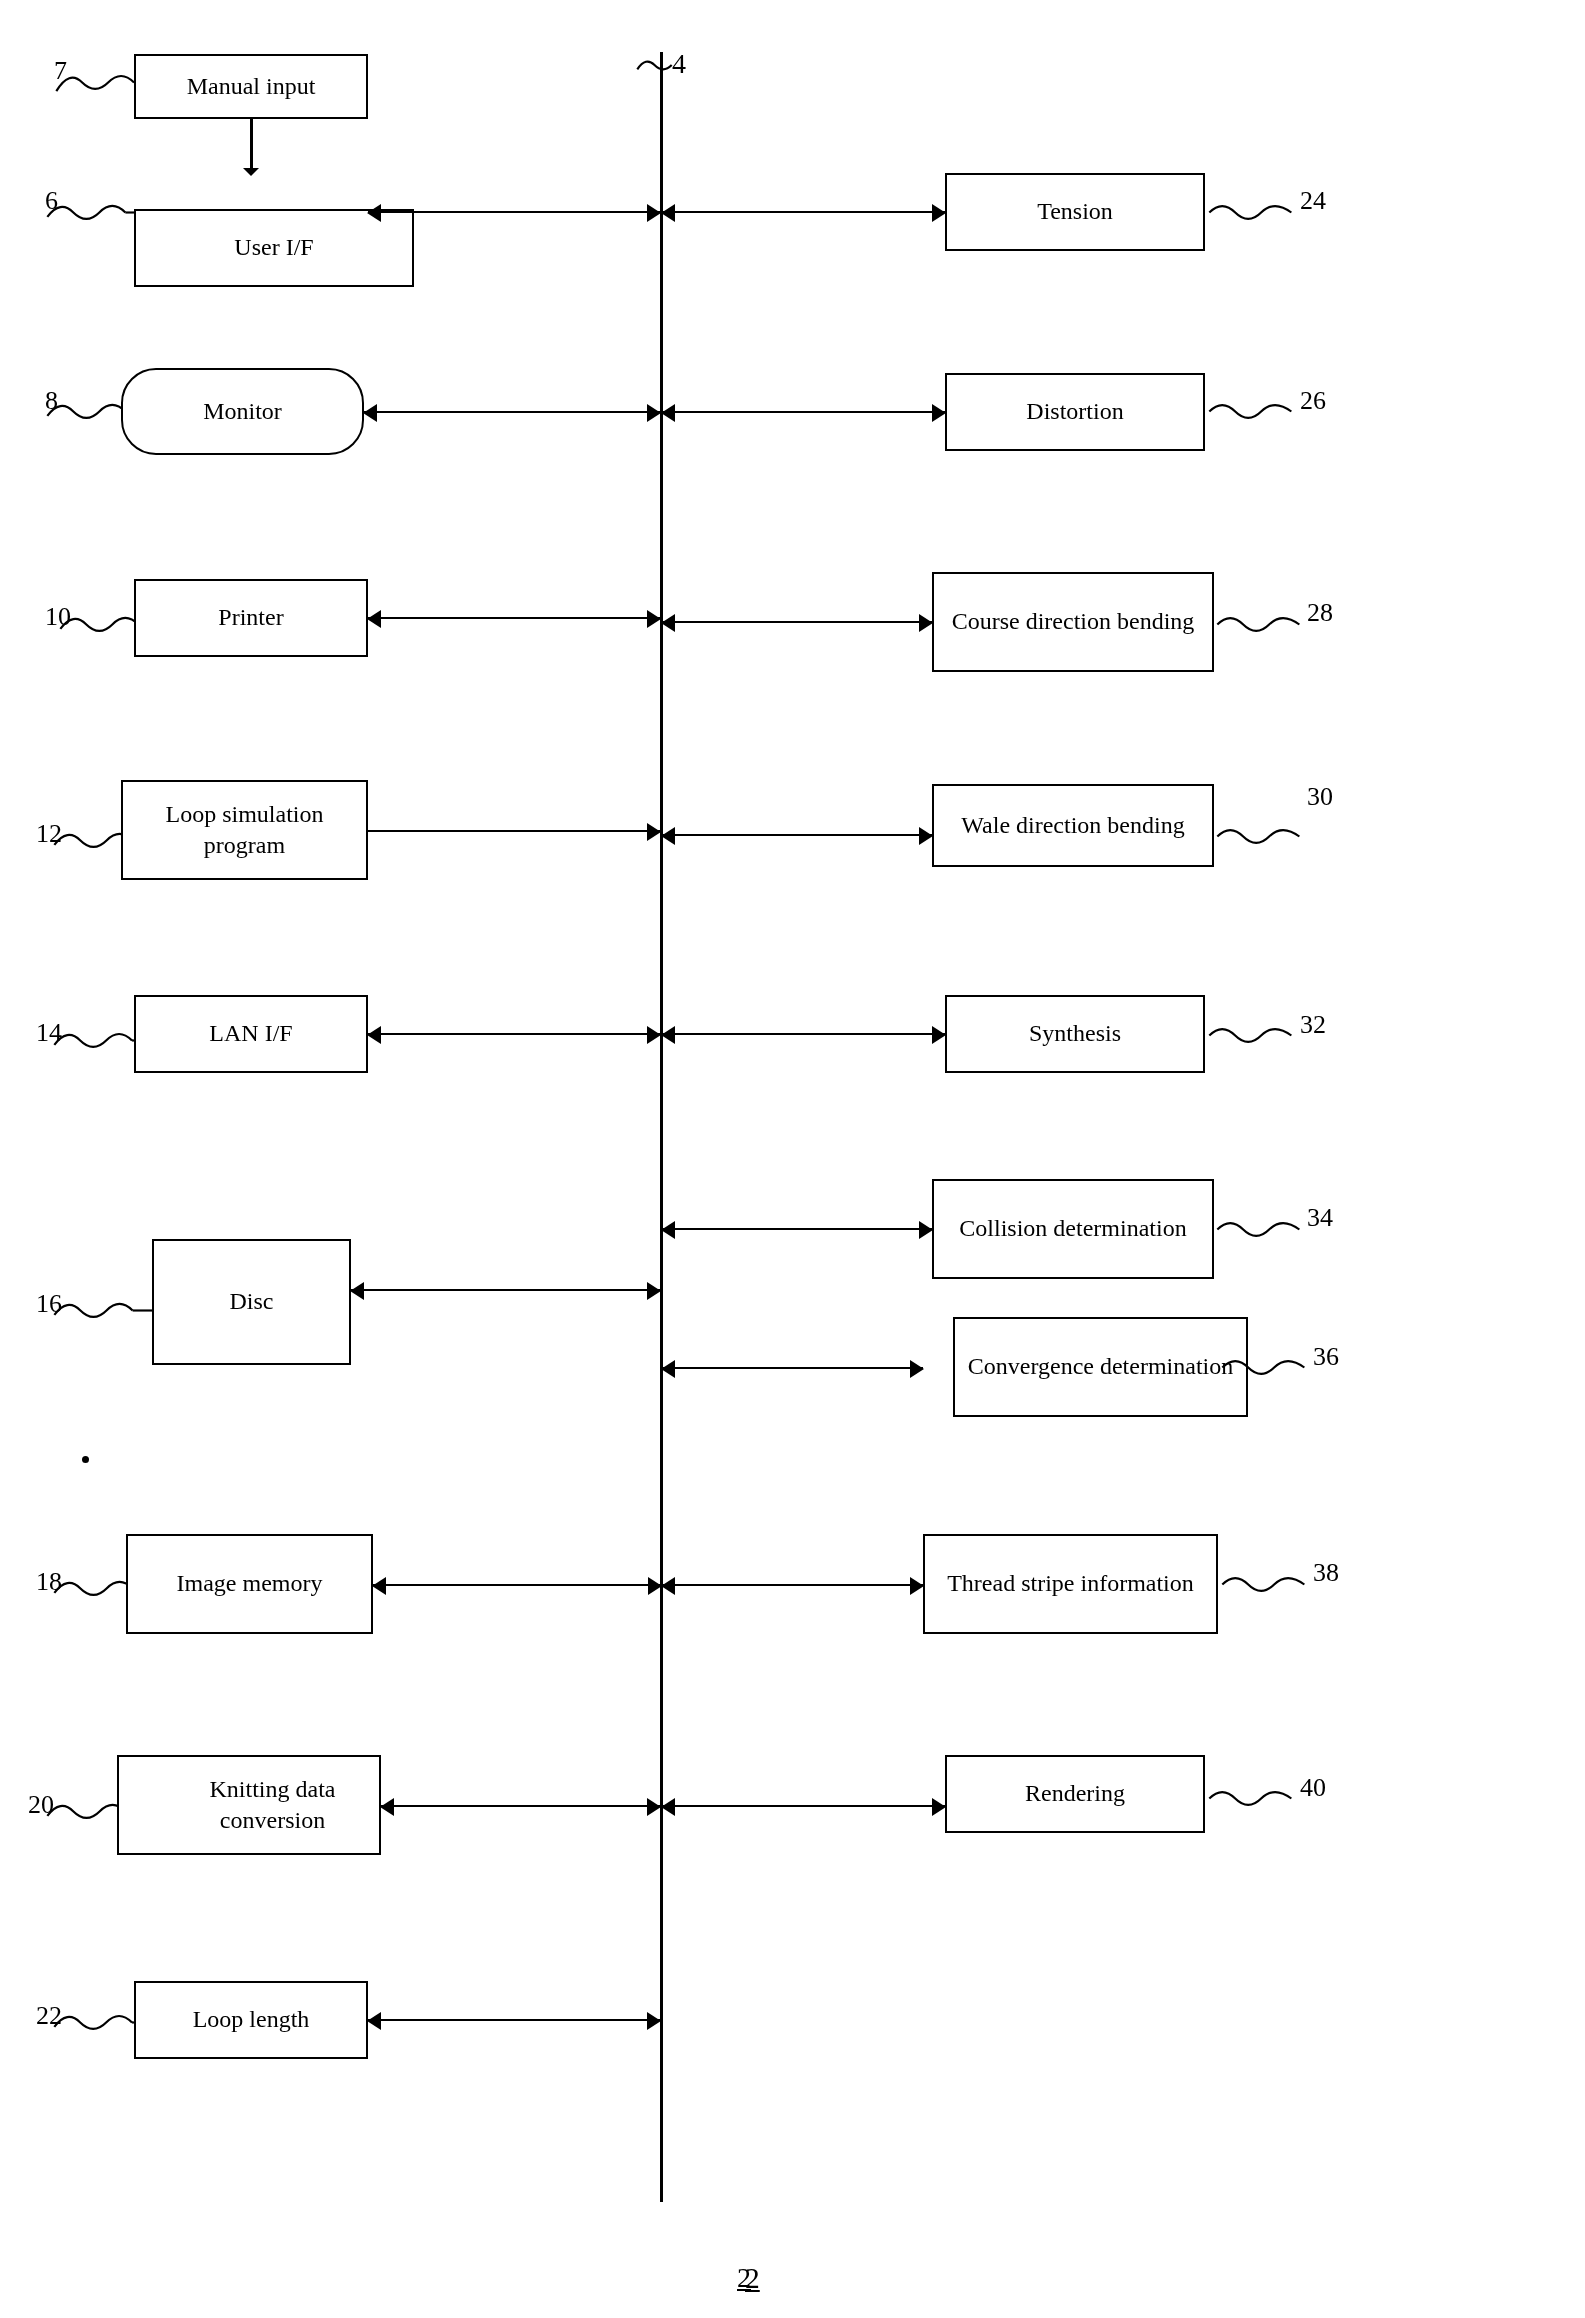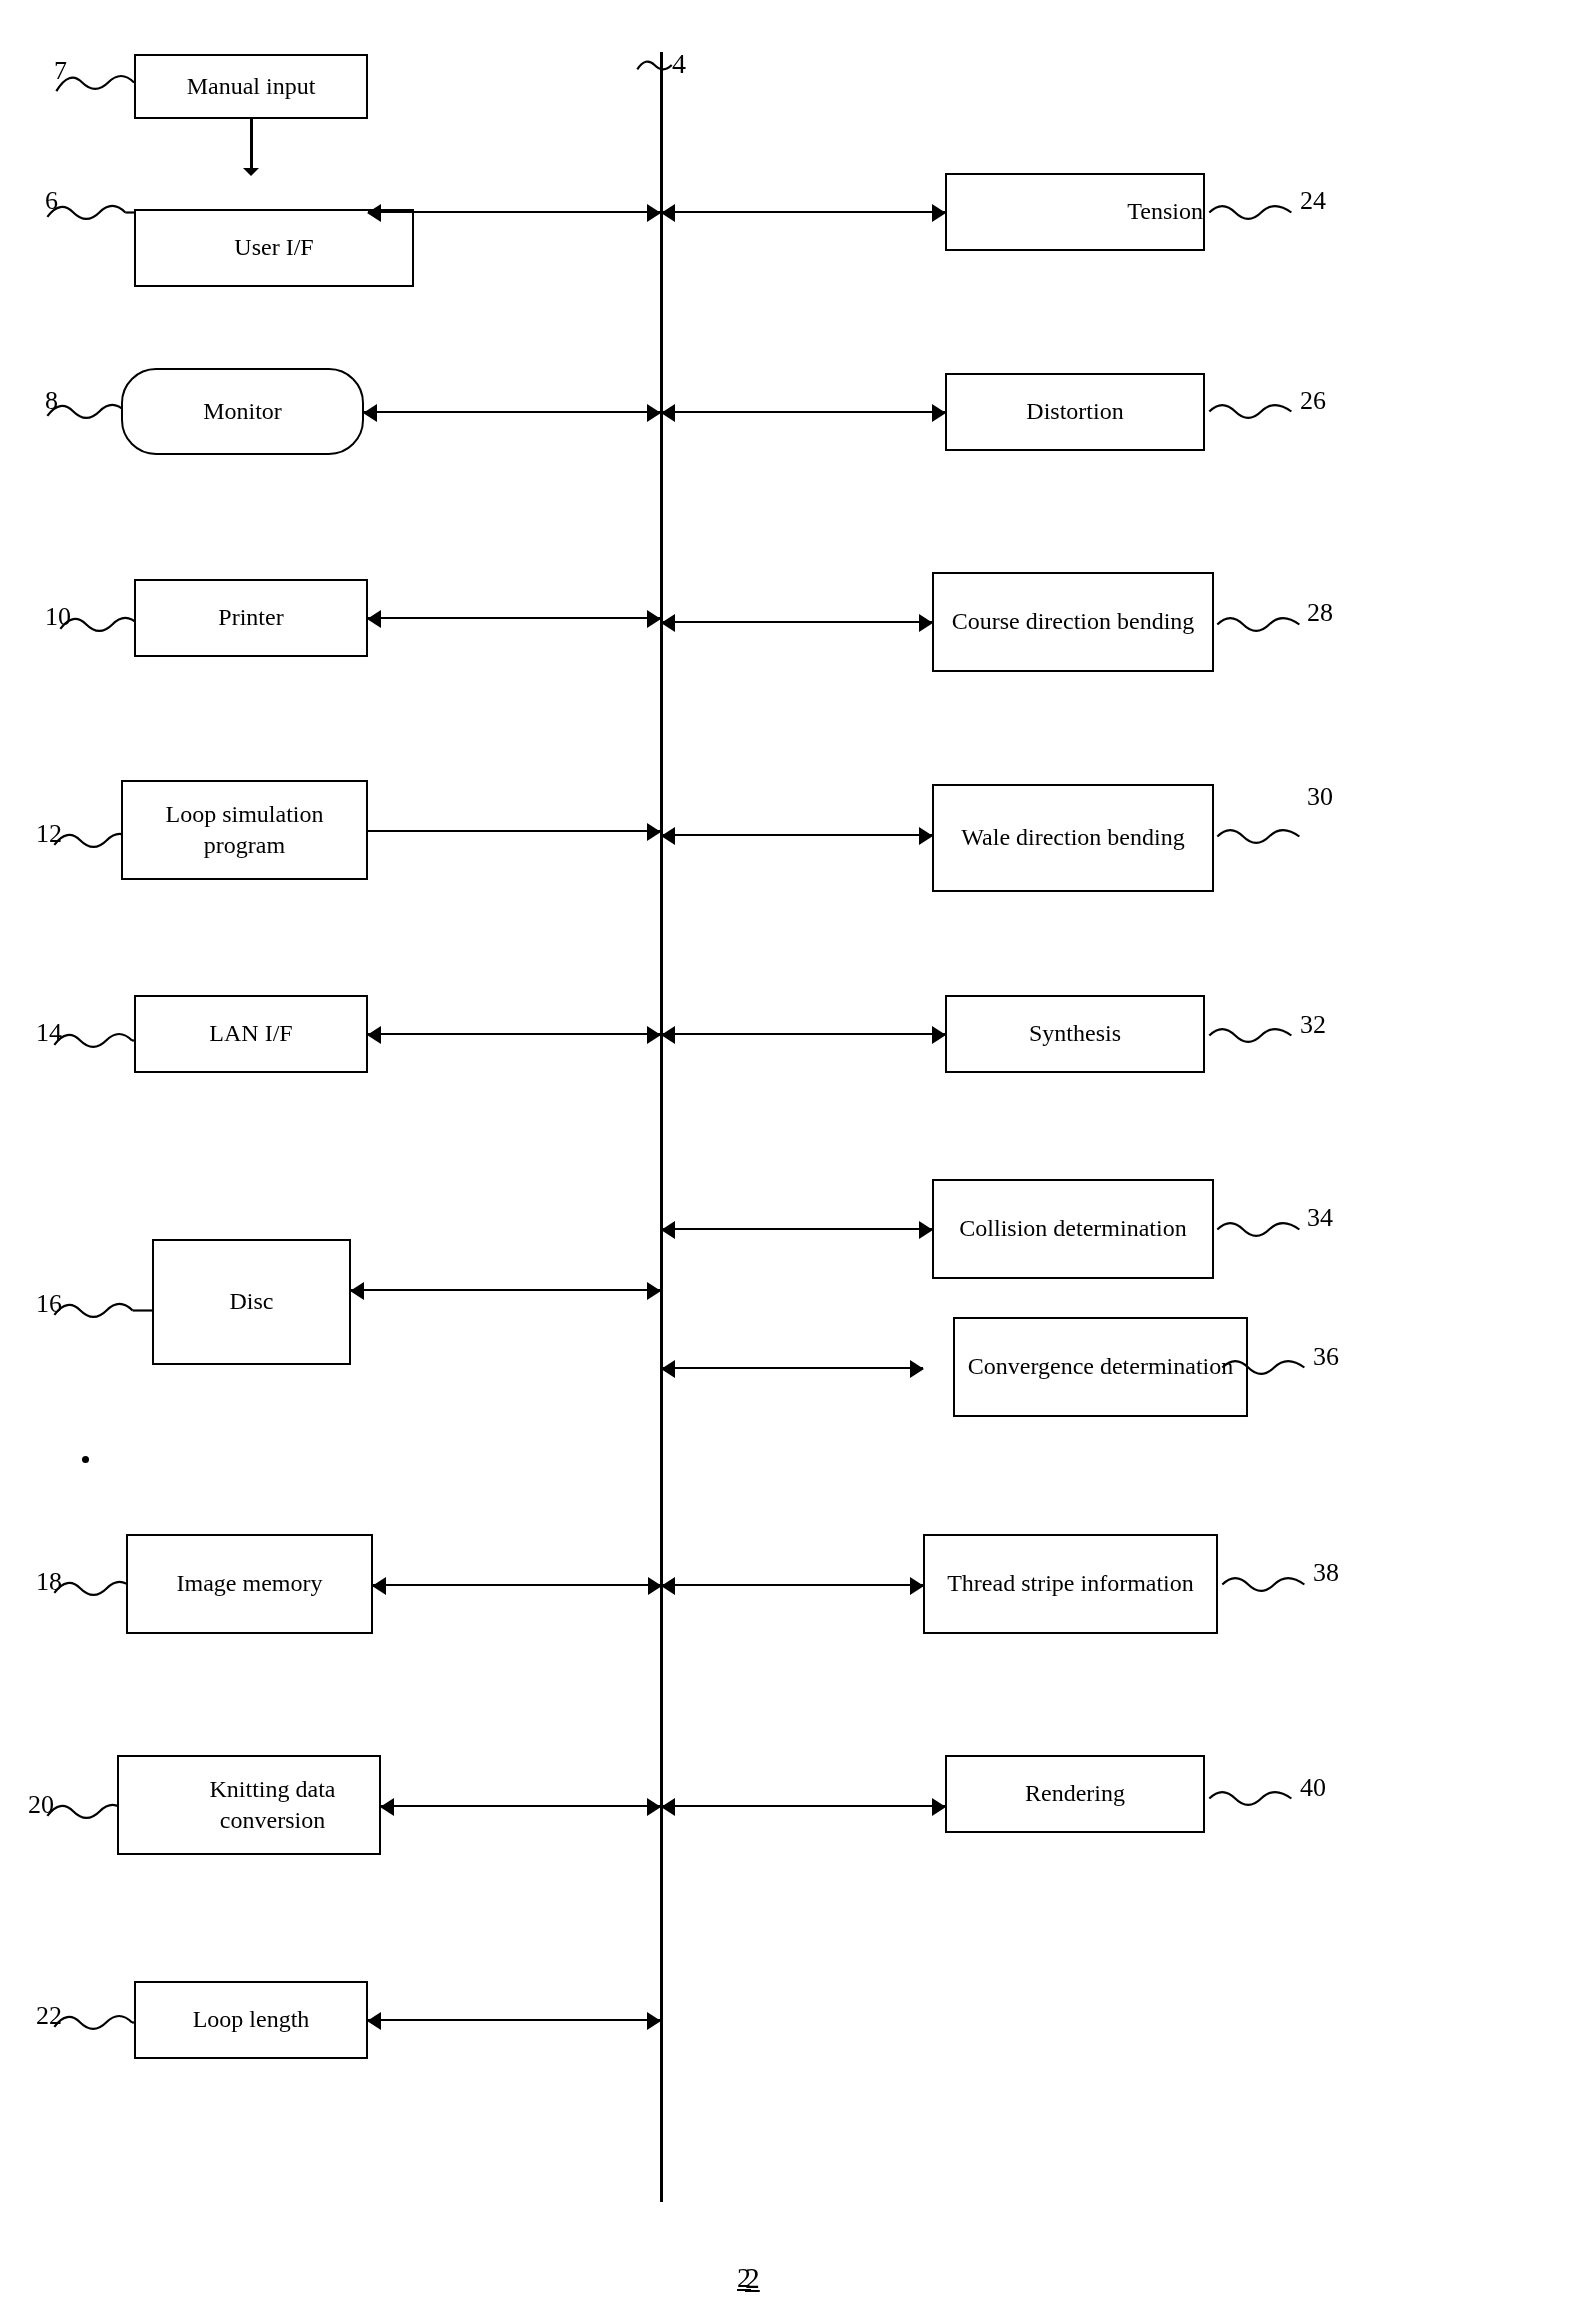--- a/index.html
+++ b/index.html
@@ -146,21 +146,21 @@
   </svg>
   <span class="number-label" style="left:45px;top:186px;">6</span>
   <div class="box" style="left:134px;top:173px;width:280px;height:78px;margin-top:36px;">
     <span>User I/F</span>
   </div>
 
   <div class="dbl-arrow" style="left:368px;top:211px;width:292px;"></div>
 
   <div class="dbl-arrow" style="left:662px;top:211px;width:283px;"></div>
 
-  <div class="box" style="left:945px;top:173px;width:260px;height:78px;justify-content:flex-end;">
+  <div class="box" style="left:945px;top:173px;width:260px;height:78px;">
     <span>Tension</span>
   </div>
   <svg class="squiggle" style="left:1205px;top:195px;width:95px;height:35px;" viewBox="0 0 110 40" width="95" height="35">
     <path d="M5,20 Q20,5 35,20 Q50,35 65,20 Q80,5 100,20" stroke="#000" stroke-width="2.5" fill="none"></path>
   </svg>
   <span class="number-label" style="left:1300px;top:186px;">24</span>
 
   <svg class="squiggle" style="left:43px;top:394px;width:91px;height:35px;" viewBox="0 0 105 40" width="91" height="35">
     <path d="M5,25 Q20,5 35,20 Q50,35 65,20 Q80,5 95,20" stroke="#000" stroke-width="2.5" fill="none"></path>
     <line x1="95" y1="20" x2="105" y2="20" stroke="#000" stroke-width="2.5"></line>
@@ -209,21 +209,21 @@
     <line x1="95" y1="20" x2="100" y2="20" stroke="#000" stroke-width="2.5"></line>
   </svg>
   <div class="box" style="left:121px;top:780px;width:247px;height:100px;">
     <span>Loop simulation program</span>
   </div>
 
   <div class="rt-arrow" style="left:368px;top:830px;width:292px;"></div>
 
   <div class="dbl-arrow" style="left:662px;top:834px;width:270px;"></div>
 
-  <div class="box" style="left:932px;top:784px;width:282px;height:108px;">
+  <div class="box" style="left:932px;top:784px;width:282px;height:83px;">
     <span>Wale direction bending</span>
   </div>
   <svg class="squiggle" style="left:1213px;top:819px;width:95px;height:35px;" viewBox="0 0 110 40" width="95" height="35">
     <path d="M5,20 Q20,5 35,20 Q50,35 65,20 Q80,5 100,20" stroke="#000" stroke-width="2.5" fill="none"></path>
   </svg>
   <span class="number-label" style="left:1307px;top:782px;font-family:Liberation Serif, serif;">30</span>
 
   <span class="number-label" style="left:36px;top:1018px;">14</span>
   <svg class="squiggle" style="left:50px;top:1023px;width:95px;height:35px;" viewBox="0 0 110 40" width="95" height="35">
     <path d="M5,25 Q20,5 35,20 Q50,35 65,20 Q80,5 95,20" stroke="#000" stroke-width="2.5" fill="none"></path>

